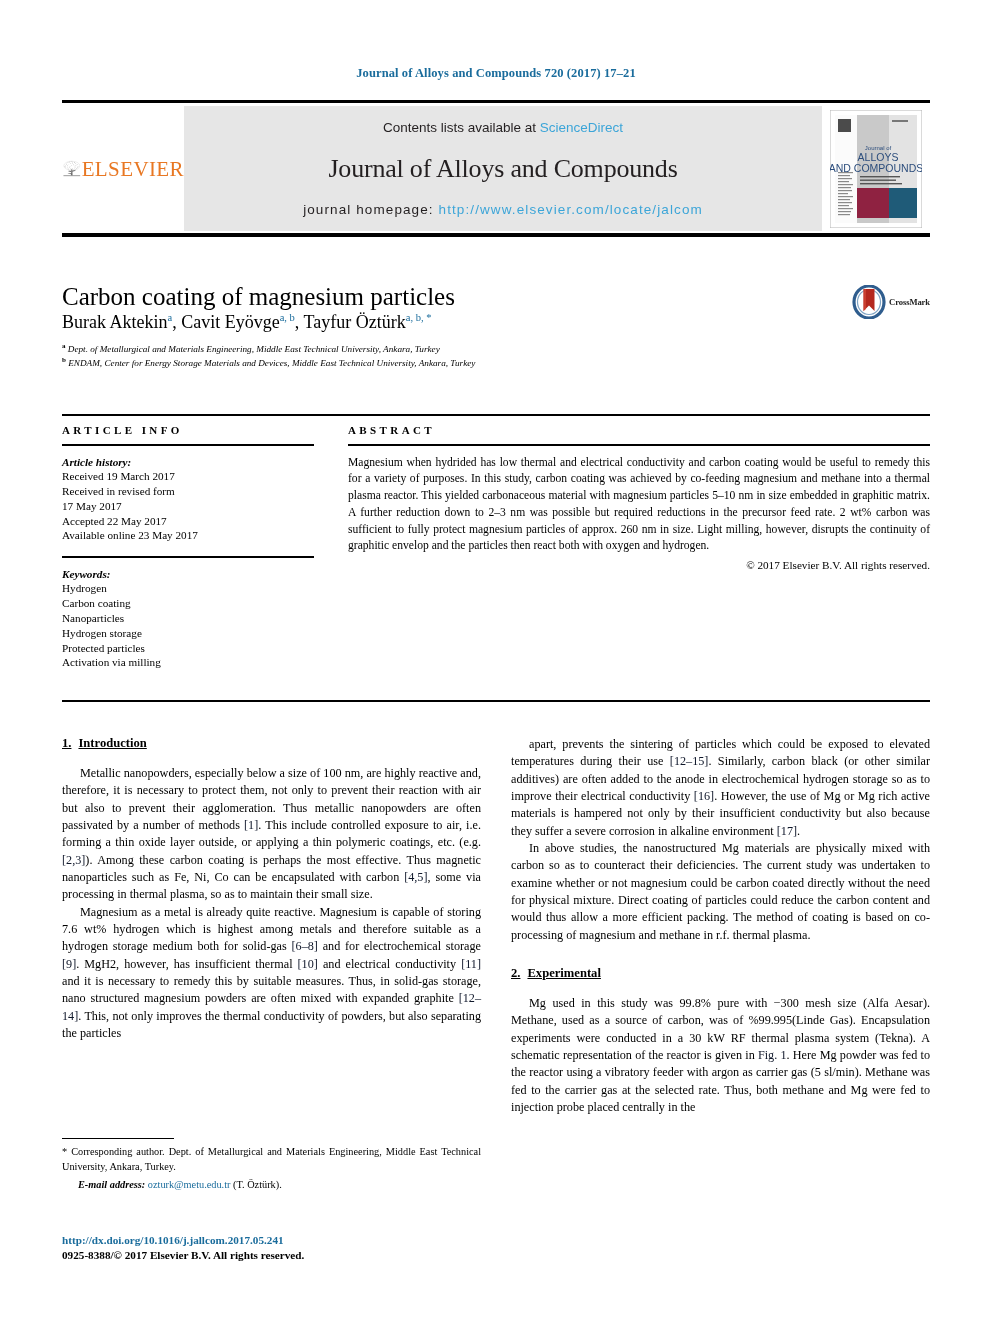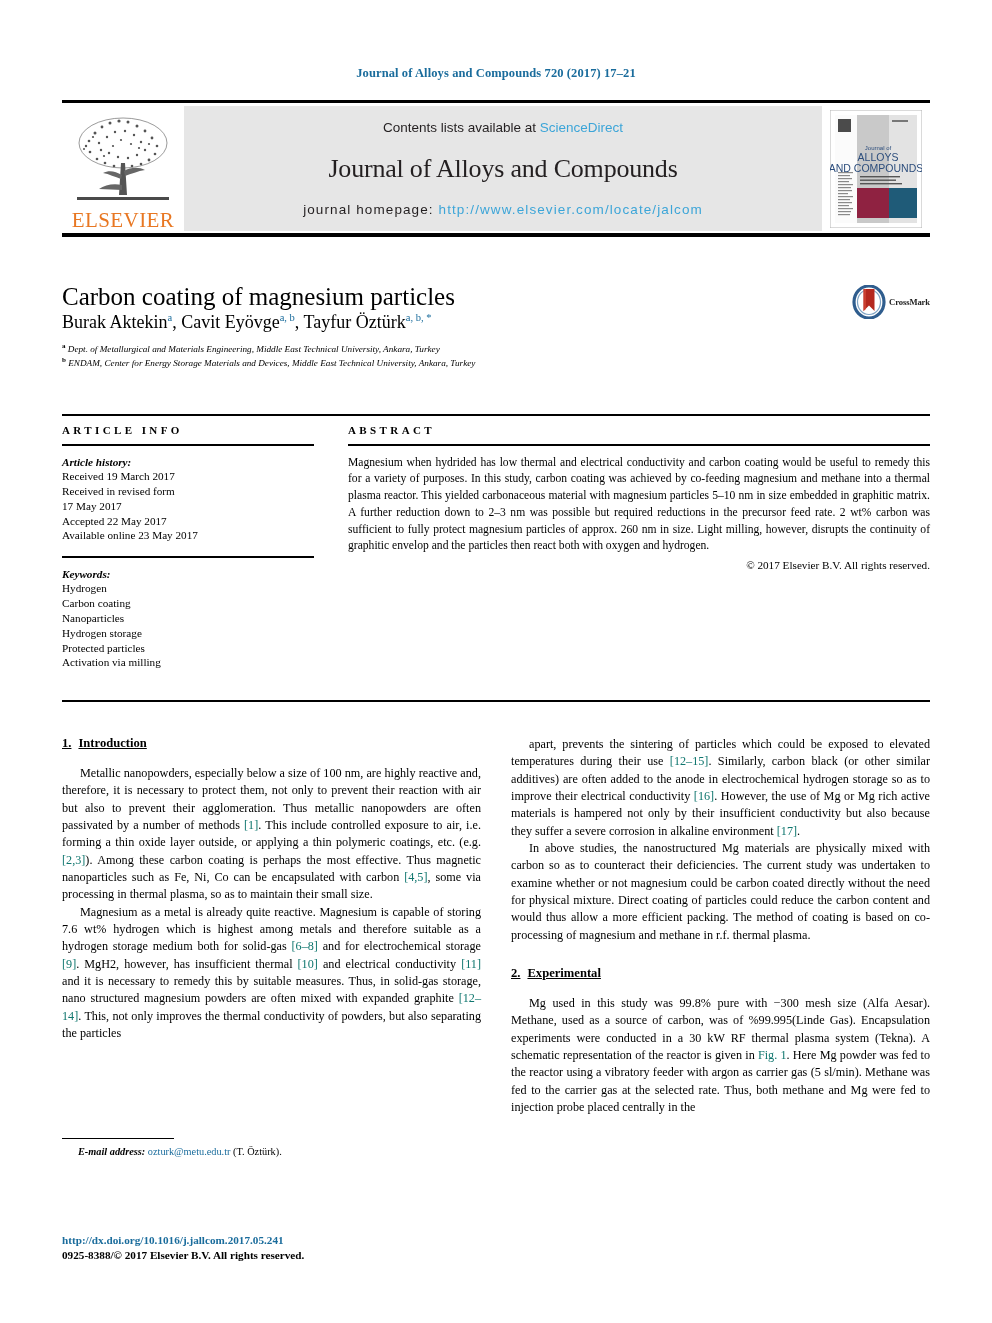--- a/index.html
+++ b/index.html
@@ -50,21 +50,21 @@
     display: flex;
     flex-direction: row;
     align-items: stretch;
     height: 125px;
     margin-top: 3px;
   }
   .elsevier-block {
     width: 122px;
     flex: 0 0 122px;
     display: flex;
-    flex-direction: column;
+    flex-direction: row;
     justify-content: flex-end;
     align-items: center;
     background: #fff;
   }
   .tree-svg { display:block; }
   .elsevier-word {
     font-family: "Liberation Serif", serif;
     color: #E87722;
     font-size: 21px;
     letter-spacing: 0.4px;
@@ -271,21 +271,21 @@
   .para {
     font-family: "Liberation Serif", serif;
     font-size: 12.2px;
     line-height: 1.42;
     text-align: justify;
     text-indent: 18px;
     margin: 0;
     hyphens: auto;
   }
   .para + .para { margin-top: 0; }
-  .ref { color: #0f766e; }
+  .ref { color: #0f172a; }
   .gap-before-h2 { margin-top: 22px; }
 
   
   .footnotes {
     position: absolute;
     left: 62px; top: 1138px;
     width: 419px;
   }
   .fn-rule {
     width: 112px;
@@ -529,20 +529,21 @@
       <p class="para">In above studies, the nanostructured Mg materials are physically mixed with carbon so as to counteract their deficiencies. The current study was undertaken to examine whether or not magnesium could be carbon coated directly without the need for physical mixture. Direct coating of particles could reduce the carbon content and would thus allow a more efficient packing. The method of coating is based on co-processing of magnesium and methane in r.f. thermal plasma.</p>
       <div class="h2 gap-before-h2">
         <span class="num">2.</span><span>Experimental</span>
       </div>
       <p class="para">Mg used in this study was 99.8% pure with −300 mesh size (Alfa Aesar). Methane, used as a source of carbon, was of %99.995(Linde Gas). Encapsulation experiments were conducted in a 30 kW RF thermal plasma system (Tekna). A schematic representation of the reactor is given in <span class="ref">Fig. 1</span>. Here Mg powder was fed to the reactor using a vibratory feeder with argon as carrier gas (5 sl/min). Methane was fed to the carrier gas at the selected rate. Thus, both methane and Mg were fed to injection probe placed centrally in the</p>
     </div>
   </div>
 
   <div class="footnotes">
     <div class="fn-rule"></div>
+    <div class="fn">* Corresponding author. Dept. of Metallurgical and Materials Engineering, Middle East Technical University, Ankara, Turkey.</div>
     <div class="fn-email">
       <span class="lbl">E-mail address:</span>
       <span class="mail">ozturk@metu.edu.tr</span>
       <span>(T. Öztürk).</span>
     </div>
   </div>
 
   <div class="doi-block">
     <div class="doi-link">http://dx.doi.org/10.1016/j.jallcom.2017.05.241</div>
     <div class="issn-line">0925-8388/© 2017 Elsevier B.V. All rights reserved.</div>

